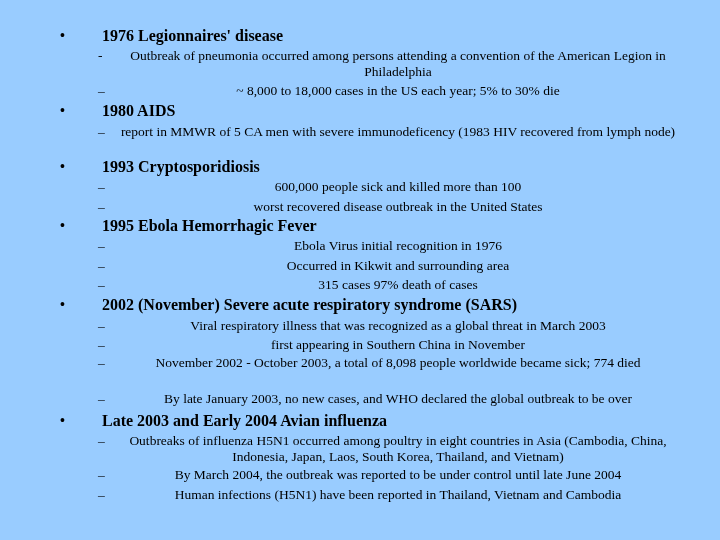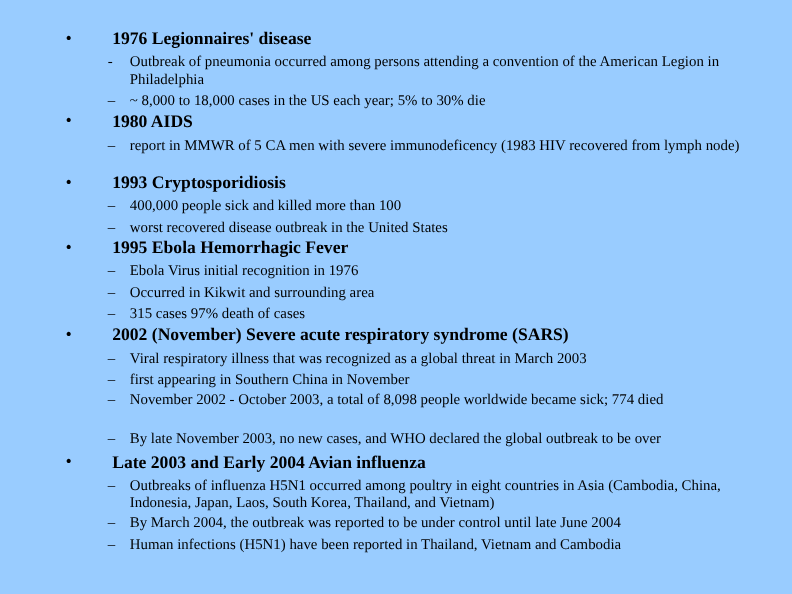--- a/index.html
+++ b/index.html
@@ -23,21 +23,21 @@
   .topic .bullet { position: absolute; left: 0; top: 0; font-size: 14px; }
   .topic .label { position: absolute; left: 42px; top: 0; }
   .sub {
     position: absolute;
     left: 98px;
     font-size: 13.5px;
     line-height: 16px;
     width: 580px;
   }
   .sub .dash { position: absolute; left: 0; top: 0; }
-  .sub .text { display: block; margin-left: 20px; }
+  .sub .text { display: block; margin-left: 20px; text-align: center; }
 </style>
 </head>
 <body>
 
 <div class="slide">
 
   <div class="topic" style="top:27px">
     <span class="bullet">•</span>
     <span class="label">1976  Legionnaires' disease</span>
   </div>
@@ -58,21 +58,21 @@
     <span class="dash">–</span>
     <span class="text">report in MMWR of 5 CA men with severe immunodeficency (1983 HIV recovered from lymph node)</span>
   </div>
 
   <div class="topic" style="top:158px">
     <span class="bullet">•</span>
     <span class="label">1993  Cryptosporidiosis</span>
   </div>
   <div class="sub" style="top:179px">
     <span class="dash">–</span>
-    <span class="text">400,000 people sick and killed more than 100</span>
+    <span class="text">600,000 people sick and killed more than 100</span>
   </div>
   <div class="sub" style="top:199px">
     <span class="dash">–</span>
     <span class="text"> worst recovered disease outbreak in the United States</span>
   </div>
 
   <div class="topic" style="top:217px">
     <span class="bullet">•</span>
     <span class="label">1995 Ebola Hemorrhagic Fever</span>
   </div>
@@ -100,21 +100,21 @@
   <div class="sub" style="top:337px">
     <span class="dash">–</span>
     <span class="text">first appearing in Southern China in November</span>
   </div>
   <div class="sub" style="top:355px">
     <span class="dash">–</span>
     <span class="text">November 2002 - October 2003, a total of 8,098 people worldwide became sick; 774 died</span>
   </div>
   <div class="sub" style="top:391px">
     <span class="dash">–</span>
-    <span class="text">By late November 2003, no new cases, and WHO declared the global outbreak to be over</span>
+    <span class="text">By late January 2003, no new cases, and WHO declared the global outbreak to be over</span>
   </div>
 
   <div class="topic" style="top:412px">
     <span class="bullet">•</span>
     <span class="label">Late 2003 and Early 2004 Avian influenza</span>
   </div>
   <div class="sub" style="top:433px">
     <span class="dash">–</span>
     <span class="text">Outbreaks of influenza H5N1 occurred among poultry in eight countries in Asia (Cambodia, China, Indonesia, Japan, Laos, South Korea, Thailand, and Vietnam)</span>
   </div>

